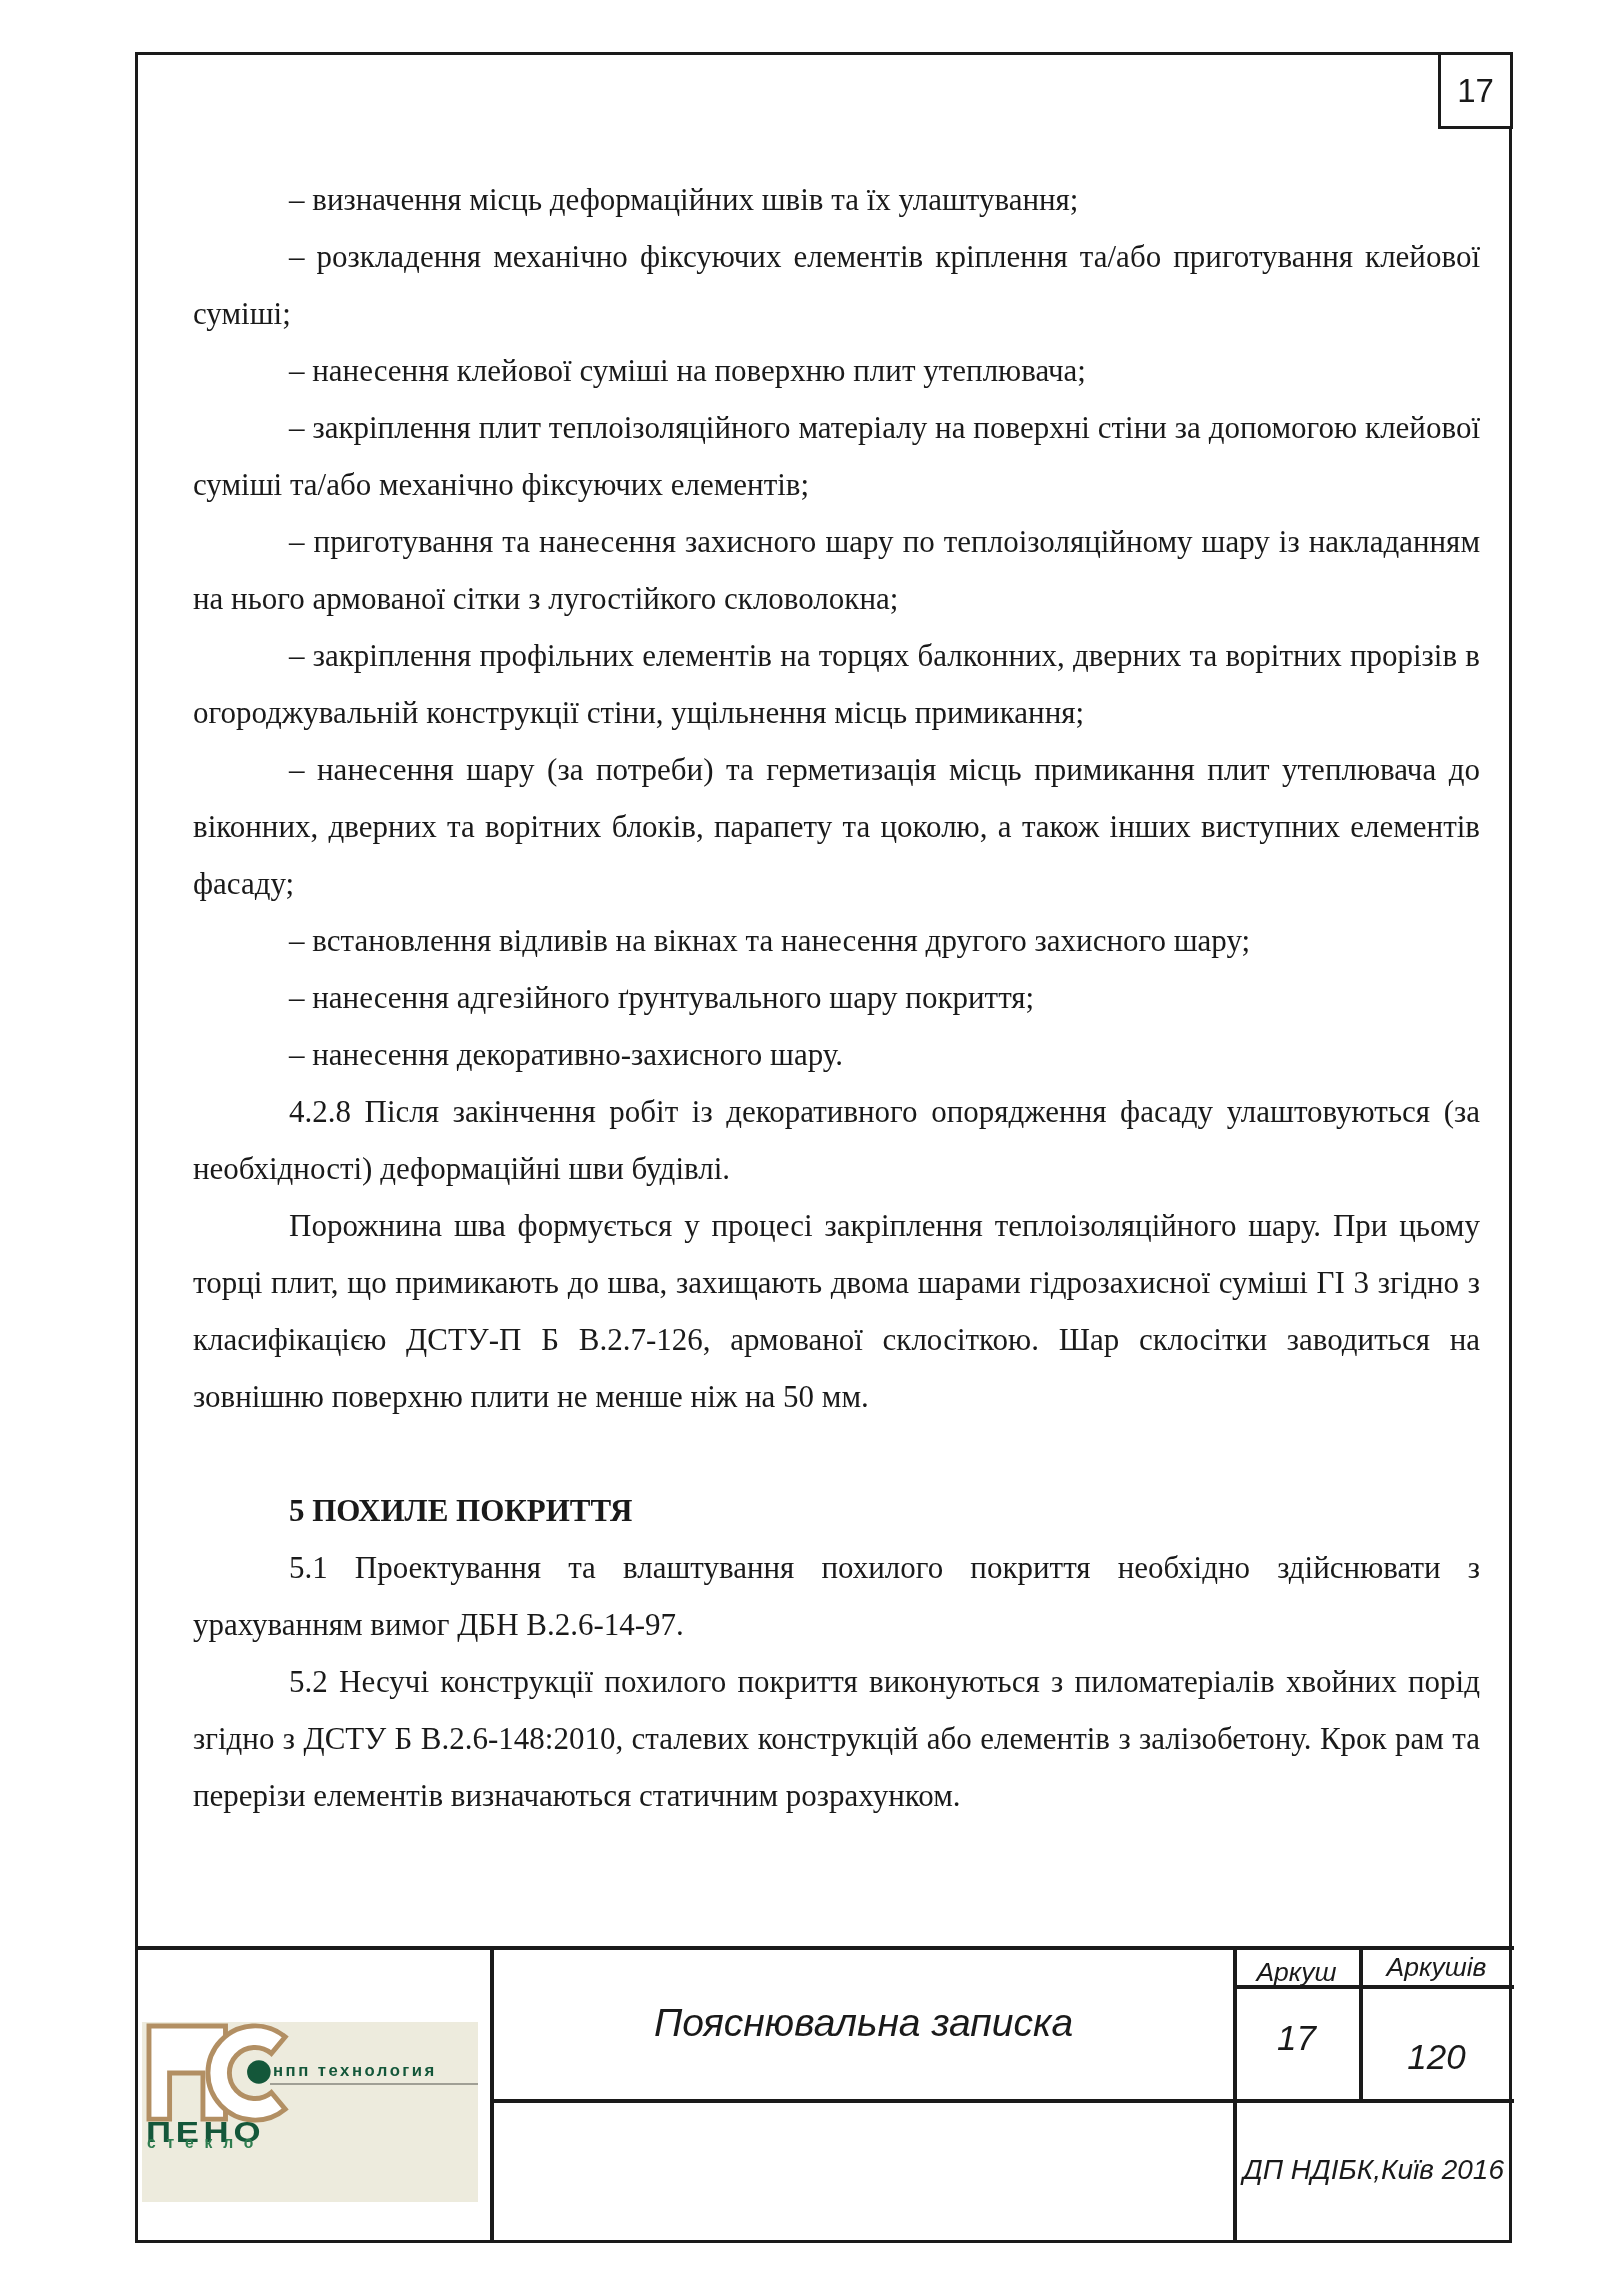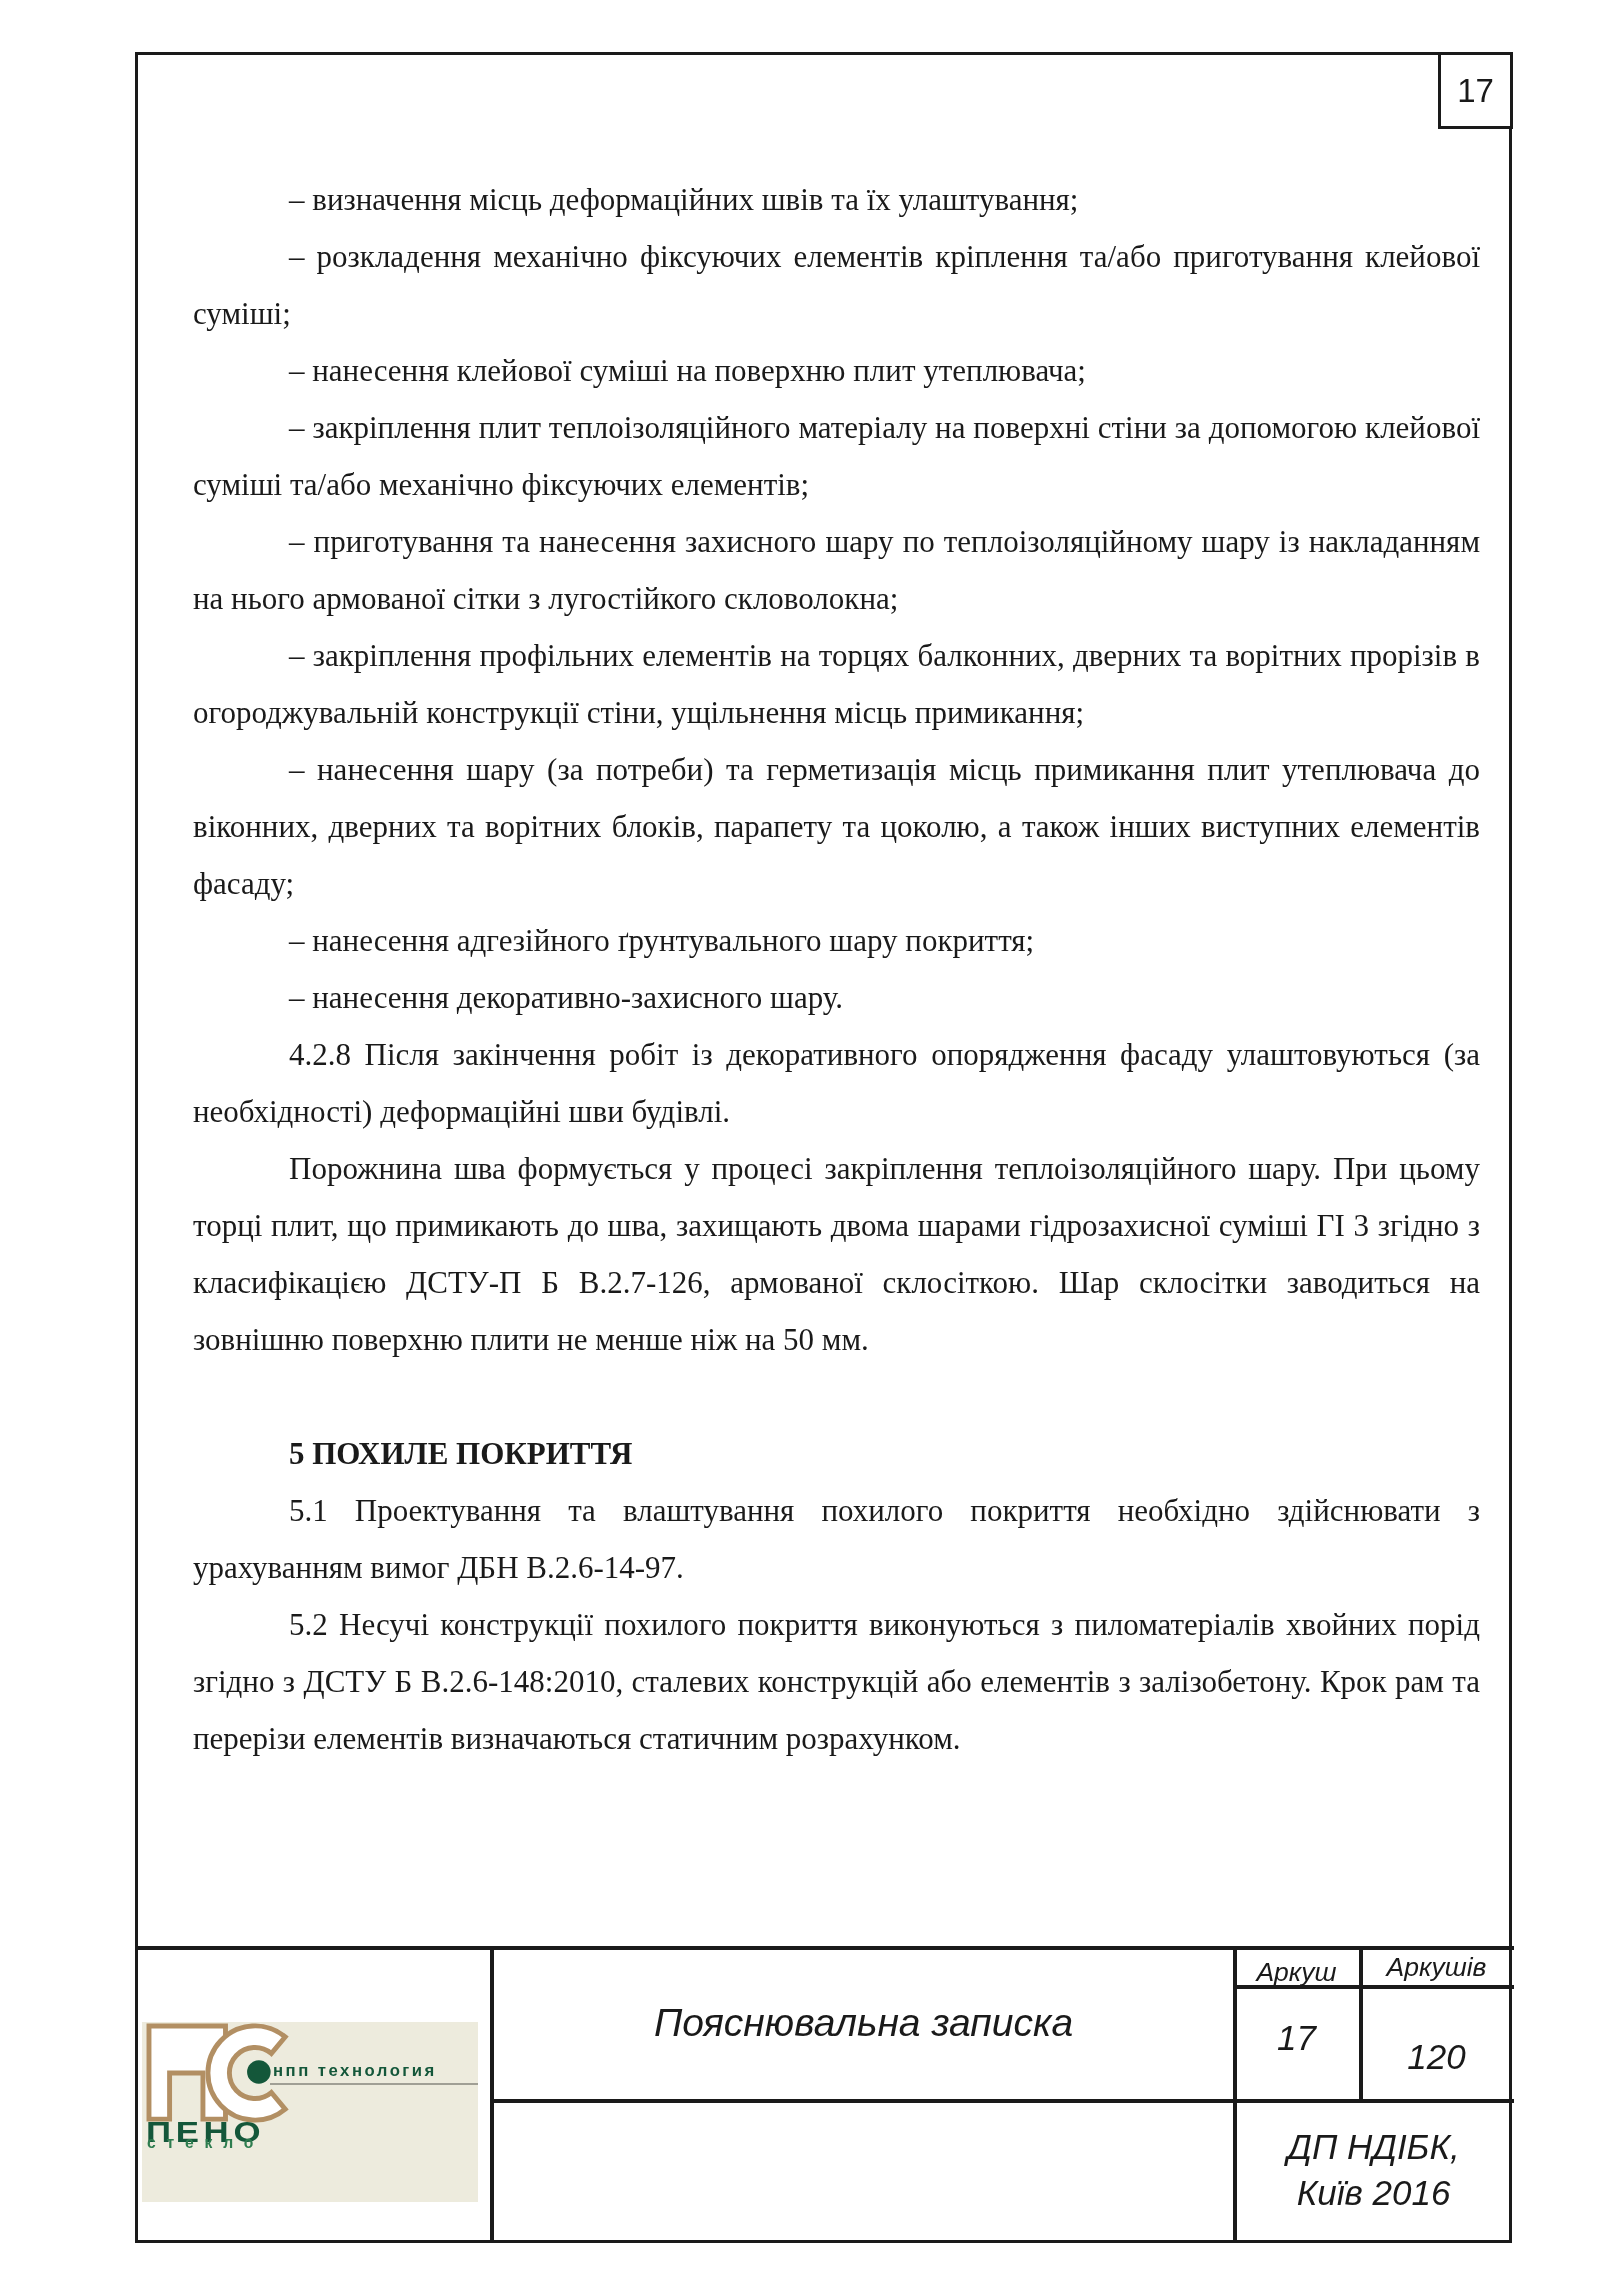--- a/index.html
+++ b/index.html
@@ -29,21 +29,21 @@
   
   .ln{position:absolute;background:#1a1a1a;}
   
   .cell{
     position:absolute;display:flex;align-items:center;justify-content:center;
     font-family:"Liberation Sans", sans-serif;font-style:italic;color:#1a1a1a;
   }
   .cell.title{font-size:39px;align-items:center;}
   .cell.small-label{font-size:26.5px;}
   .cell.value{font-size:35px;}
-  .cell.org{font-size:35px;line-height:46px;text-align:center;flex-direction:column;}
+  .cell.org{font-size:28px;line-height:46px;text-align:center;}
   
   .logo{
     position:absolute;left:142px;top:2022px;width:336px;height:180px;
     background:var(--logo-cream,#edebdd);overflow:visible;
   }
   .logo svg{position:absolute;left:0;top:0;}
   .logo .npp{
     position:absolute;left:131px;top:39px;
     font-family:"Liberation Sans", sans-serif;font-weight:bold;
     font-size:16.7px;letter-spacing:2.5px;color:var(--logo-green,#14573a);
@@ -76,20 +76,21 @@
 </div>
 
 <div class="textbody" id="textbody">
     <p class="para">– визначення місць деформаційних швів та їх улаштування;</p>
     <p class="para">– розкладення механічно фіксуючих елементів кріплення та/або приготування клейової суміші;</p>
     <p class="para">– нанесення клейової суміші на поверхню плит утеплювача;</p>
     <p class="para">– закріплення плит теплоізоляційного матеріалу на поверхні стіни за допомогою клейової суміші та/або механічно фіксуючих елементів;</p>
     <p class="para">– приготування та нанесення захисного шару по теплоізоляційному шару із накладанням на нього армованої сітки з лугостійкого скловолокна;</p>
     <p class="para">– закріплення профільних елементів на торцях балконних, дверних та ворітних прорізів в огороджувальній конструкції стіни, ущільнення місць примикання;</p>
     <p class="para">– нанесення шару (за потреби) та герметизація місць примикання плит утеплювача до віконних, дверних та ворітних блоків, парапету та цоколю, а також інших виступних елементів фасаду;</p>
+    <p class="para">– встановлення відливів на вікнах та нанесення другого захисного шару;</p>
     <p class="para">– нанесення адгезійного ґрунтувального шару покриття;</p>
     <p class="para">– нанесення декоративно-захисного шару.</p>
     <p class="para">4.2.8 Після закінчення робіт із декоративного опорядження фасаду улаштовуються (за необхідності) деформаційні шви будівлі.</p>
     <p class="para">Порожнина шва формується у процесі закріплення теплоізоляційного шару. При цьому торці плит, що примикають до шва, захищають двома шарами гідрозахисної суміші ГІ 3 згідно з класифікацією ДСТУ-П Б В.2.7-126, армованої склосіткою. Шар склосітки заводиться на зовнішню поверхню плити не менше ніж на 50 мм.</p>
     <p class="para heading">5 ПОХИЛЕ ПОКРИТТЯ</p>
     <p class="para">5.1 Проектування та влаштування похилого покриття необхідно здійснювати з урахуванням вимог ДБН В.2.6-14-97.</p>
     <p class="para">5.2 Несучі конструкції похилого покриття виконуються з пиломатеріалів хвойних порід згідно з ДСТУ Б В.2.6-148:2010, сталевих конструкцій або елементів з залізобетону. Крок рам та перерізи елементів визначаються статичним розрахунком.</p>
   </div>
 
 <div class="ln" style="left:135px;top:1946px;width:1379px;height:3.9px;"></div>

